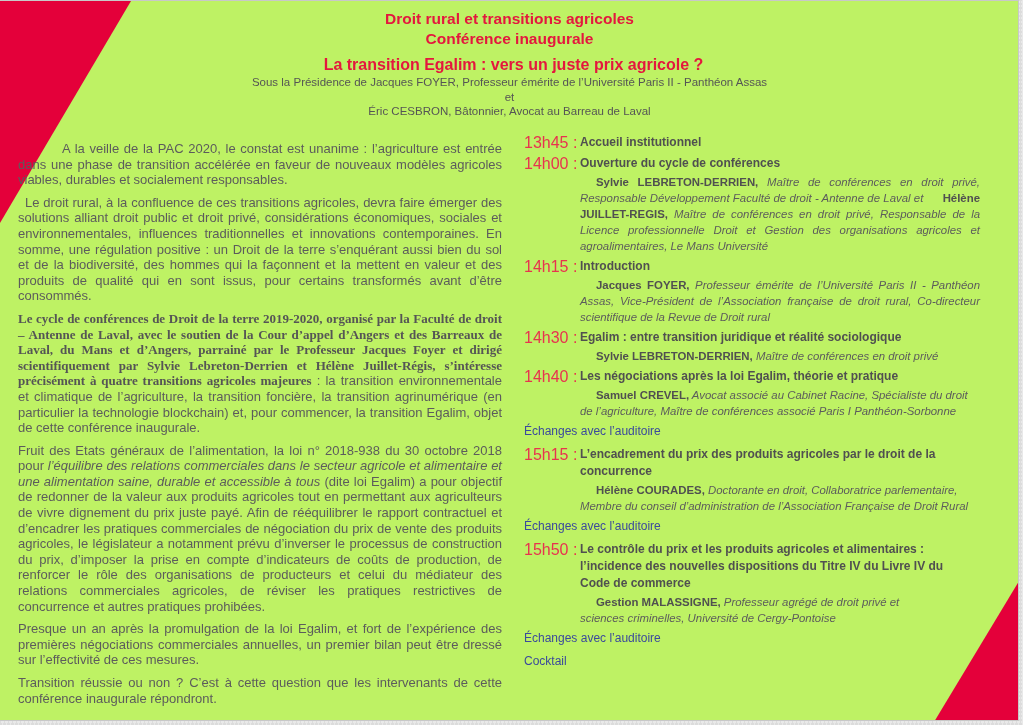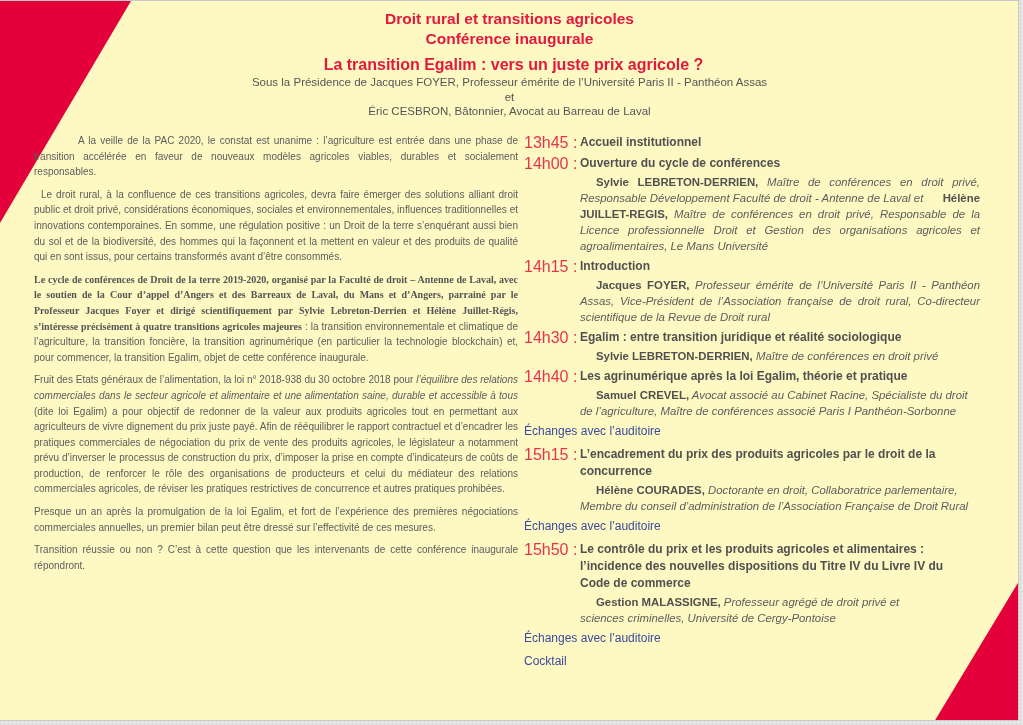--- a/index.html
+++ b/index.html
@@ -10,32 +10,32 @@
       linear-gradient(45deg, #dcdcdc 25%, transparent 25%),
       linear-gradient(-45deg, #dcdcdc 25%, transparent 25%),
       linear-gradient(45deg, transparent 75%, #dcdcdc 75%),
       linear-gradient(-45deg, transparent 75%, #dcdcdc 75%);
     background-size: 4px 4px;
     font-family: "Liberation Sans", "DejaVu Sans", sans-serif;
     color: #5a5a5a;
   }
   .page {
     position: absolute; left: 0; top: 0; width: 1019px; height: 721px;
-    background: #fef9c3; border-top: 1px solid #c8c8c8; border-right: 1px solid #c8c8c8; border-bottom: 1px solid #c8c8c8;
+    background: #bef264; border-top: 1px solid #c8c8c8; border-right: 1px solid #c8c8c8; border-bottom: 1px solid #c8c8c8;
     box-sizing: border-box; overflow: hidden;
   }
   .deco { position: absolute; left: 0; top: 0; width: 1019px; height: 721px; pointer-events: none; }
 
   .header { position: absolute; left: 0; top: 8px; width: 1019px; text-align: center; }
   .h-title { color: #e4173e; font-weight: bold; font-size: 15.5px; line-height: 20px; }
   .h-sub { color: #e4173e; font-size: 15.5px; line-height: 20px; }
   .h-topic { color: #e4173e; font-size: 16px; line-height: 21px; margin-top: 5px; }
   .h-line { font-size: 11.5px; line-height: 14.5px; color: #555; }
 
-  .left { position: absolute; left: 18px; top: 132px; width: 484px; font-size: 10px; line-height: 15.6px; text-align: justify; color: #5c5c5c; margin-left: 16px; }
+  .left { position: absolute; left: 18px; top: 140px; width: 484px; font-size: 13px; line-height: 15.6px; text-align: justify; color: #5c5c5c; }
   .left p { margin: 0 0 7px 0; }
   .left p.first { text-indent: 44px; }
   .left p.second { text-indent: 7px; }
   .left b { color: #555; font-family: Liberation Serif, serif; }
 
   .right { position: absolute; left: 524px; top: 133px; width: 456px; font-size: 11.4px; }
   .slot { position: relative; padding-left: 56px; margin-bottom: 4px; }
   .time { position: absolute; left: 0; top: 0; color: #e8334f; font-size: 16px; line-height: 17px; }
   .title { color: #505050; font-weight: bold; font-size: 12px; line-height: 17px; }
   .speaker { margin-top: 2px; line-height: 16px; text-align: justify; color: #5c5c5c; }
@@ -95,21 +95,21 @@
     <div class="slot">
       <span class="time">14h30 :</span>
       <div class="title">Egalim : entre transition juridique et réalité sociologique</div>
       <div class="speaker">
         <span class="name">Sylvie LEBRETON-DERRIEN,</span><span class="role"> Maître de conférences en droit privé</span>
       </div>
     </div>
 
     <div class="slot">
       <span class="time">14h40 :</span>
-      <div class="title">Les agrinumérique après la loi Egalim, théorie et pratique</div>
+      <div class="title">Les négociations après la loi Egalim, théorie et pratique</div>
       <div class="speaker" style="text-align:left;">
         <span class="name">Samuel CREVEL,</span><span class="role"> Avocat associé au Cabinet Racine, Spécialiste du droit de l’agriculture, Maître de conférences associé Paris I Panthéon-Sorbonne</span>
       </div>
     </div>
 
     <div class="exch">Échanges avec l’auditoire</div>
 
     <div class="slot">
       <span class="time">15h15 :</span>
       <div class="title">L’encadrement du prix des produits agricoles par le droit de la concurrence</div>

